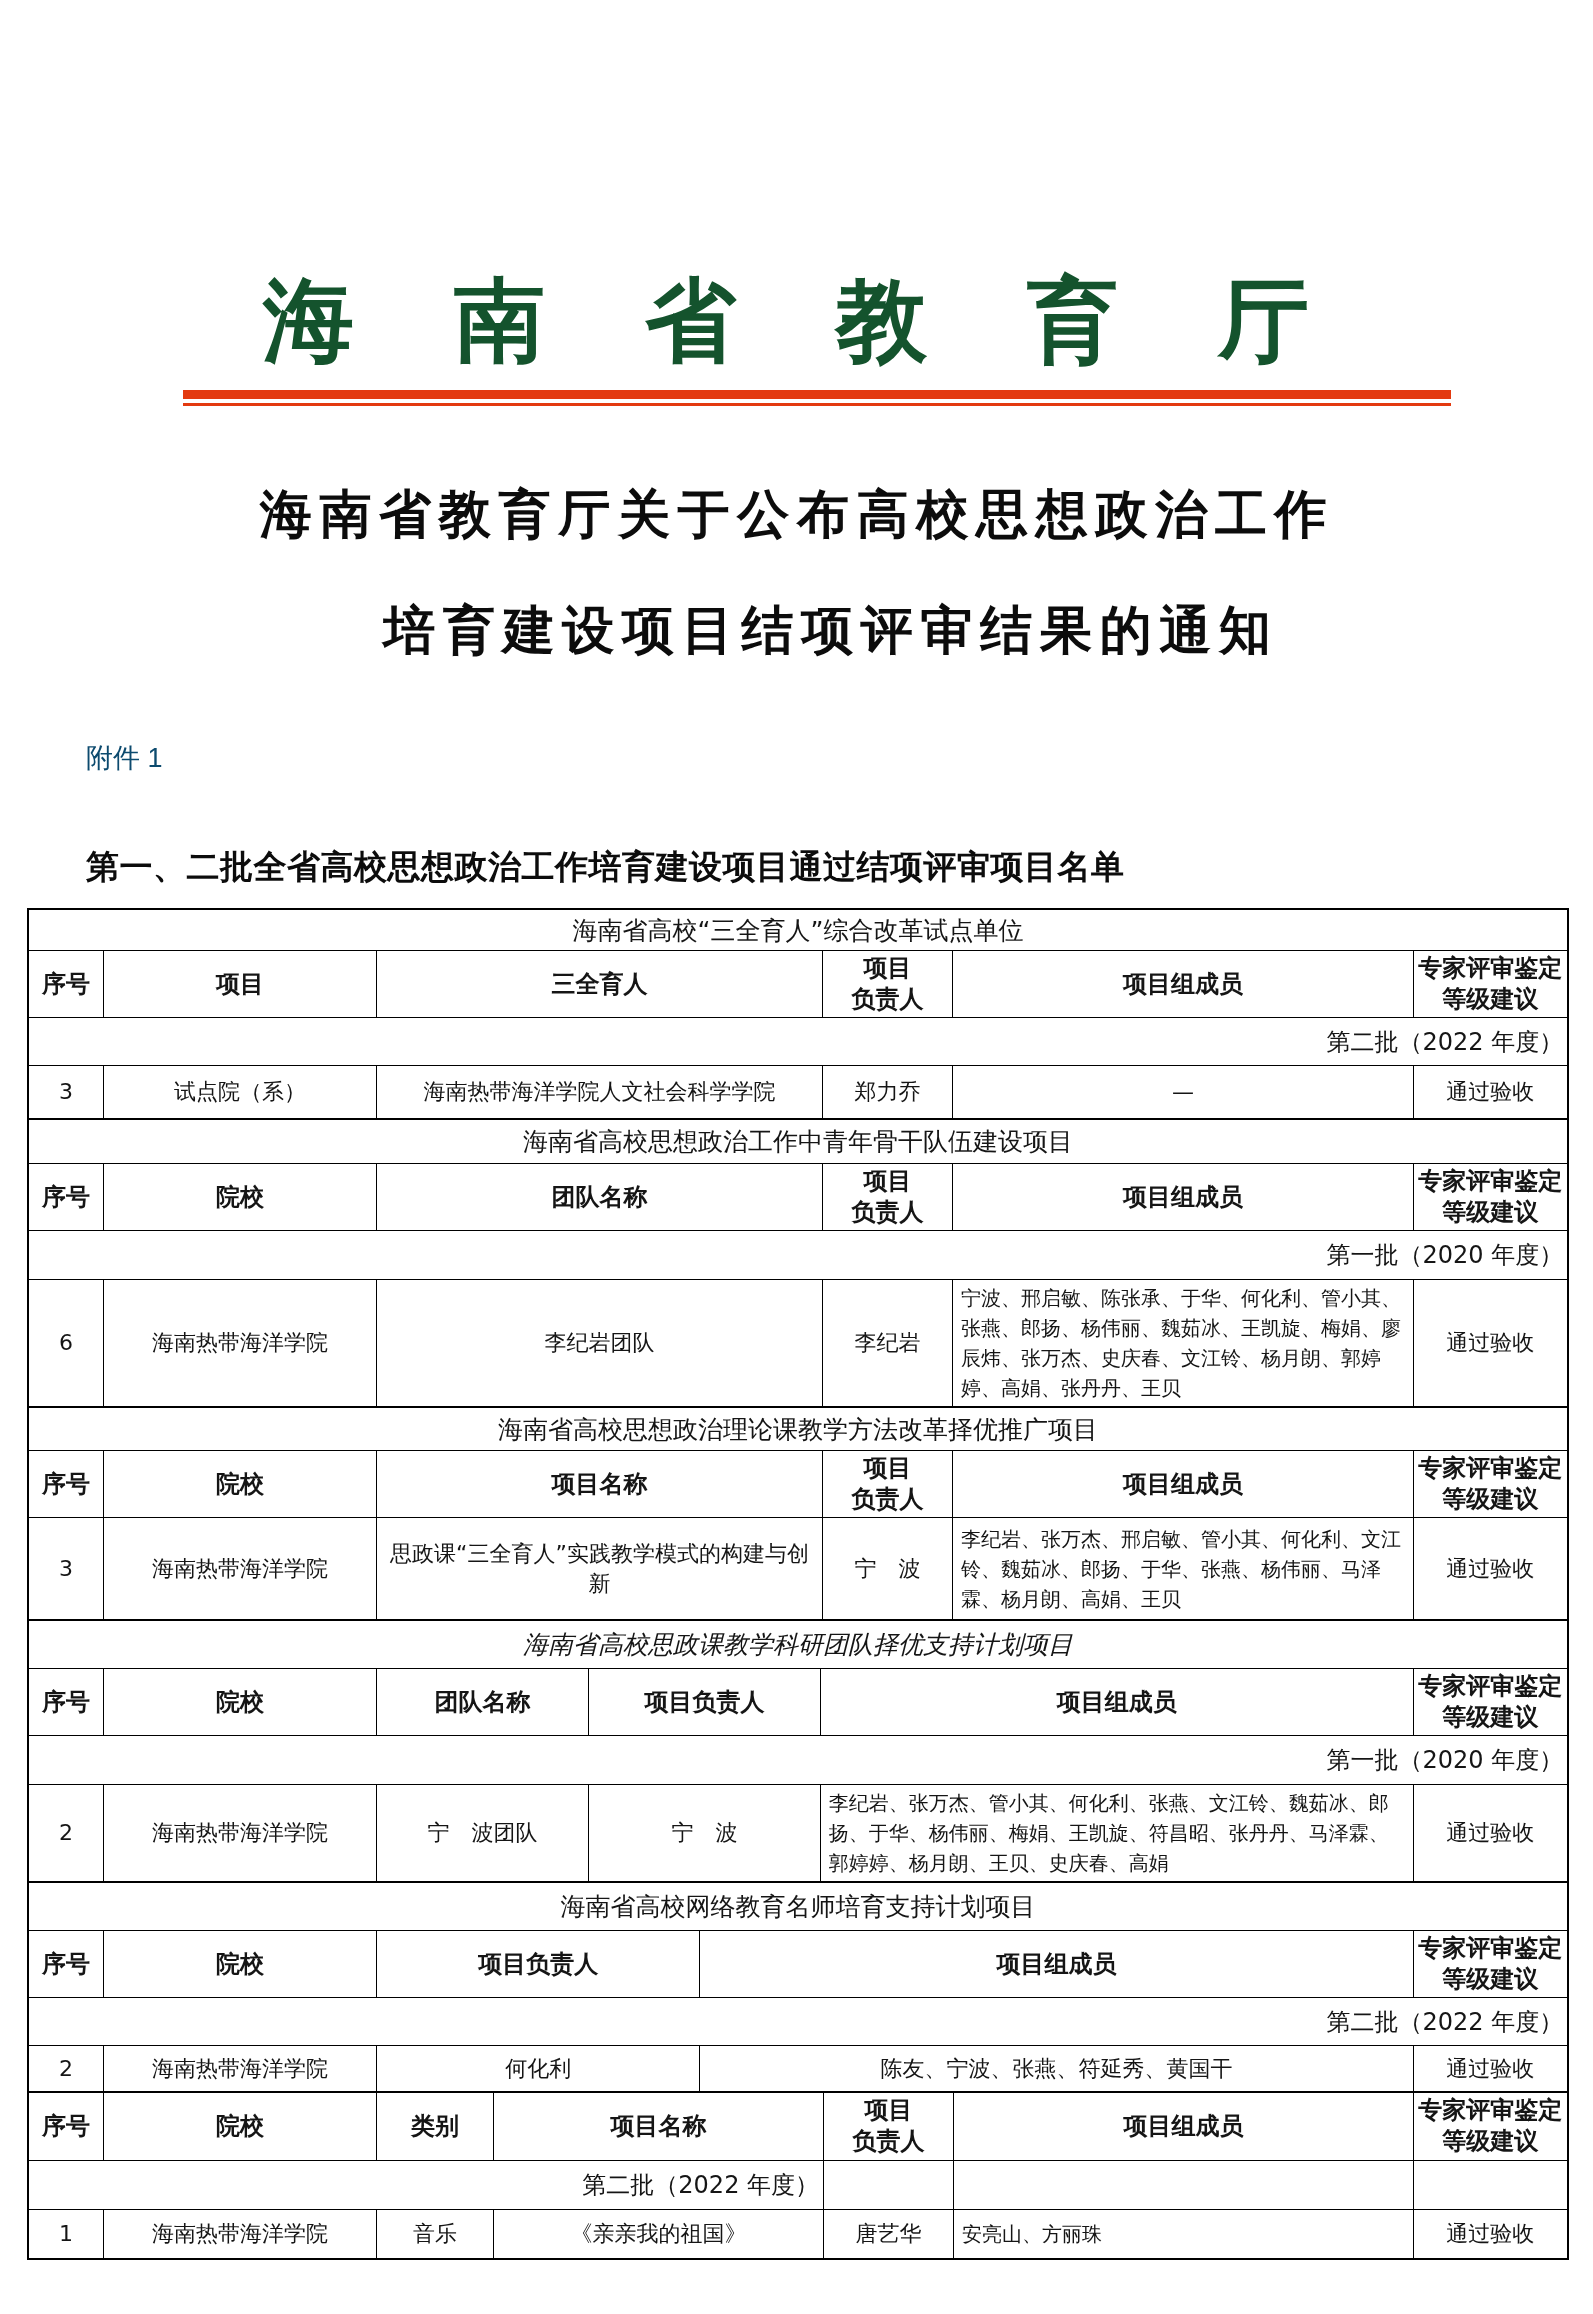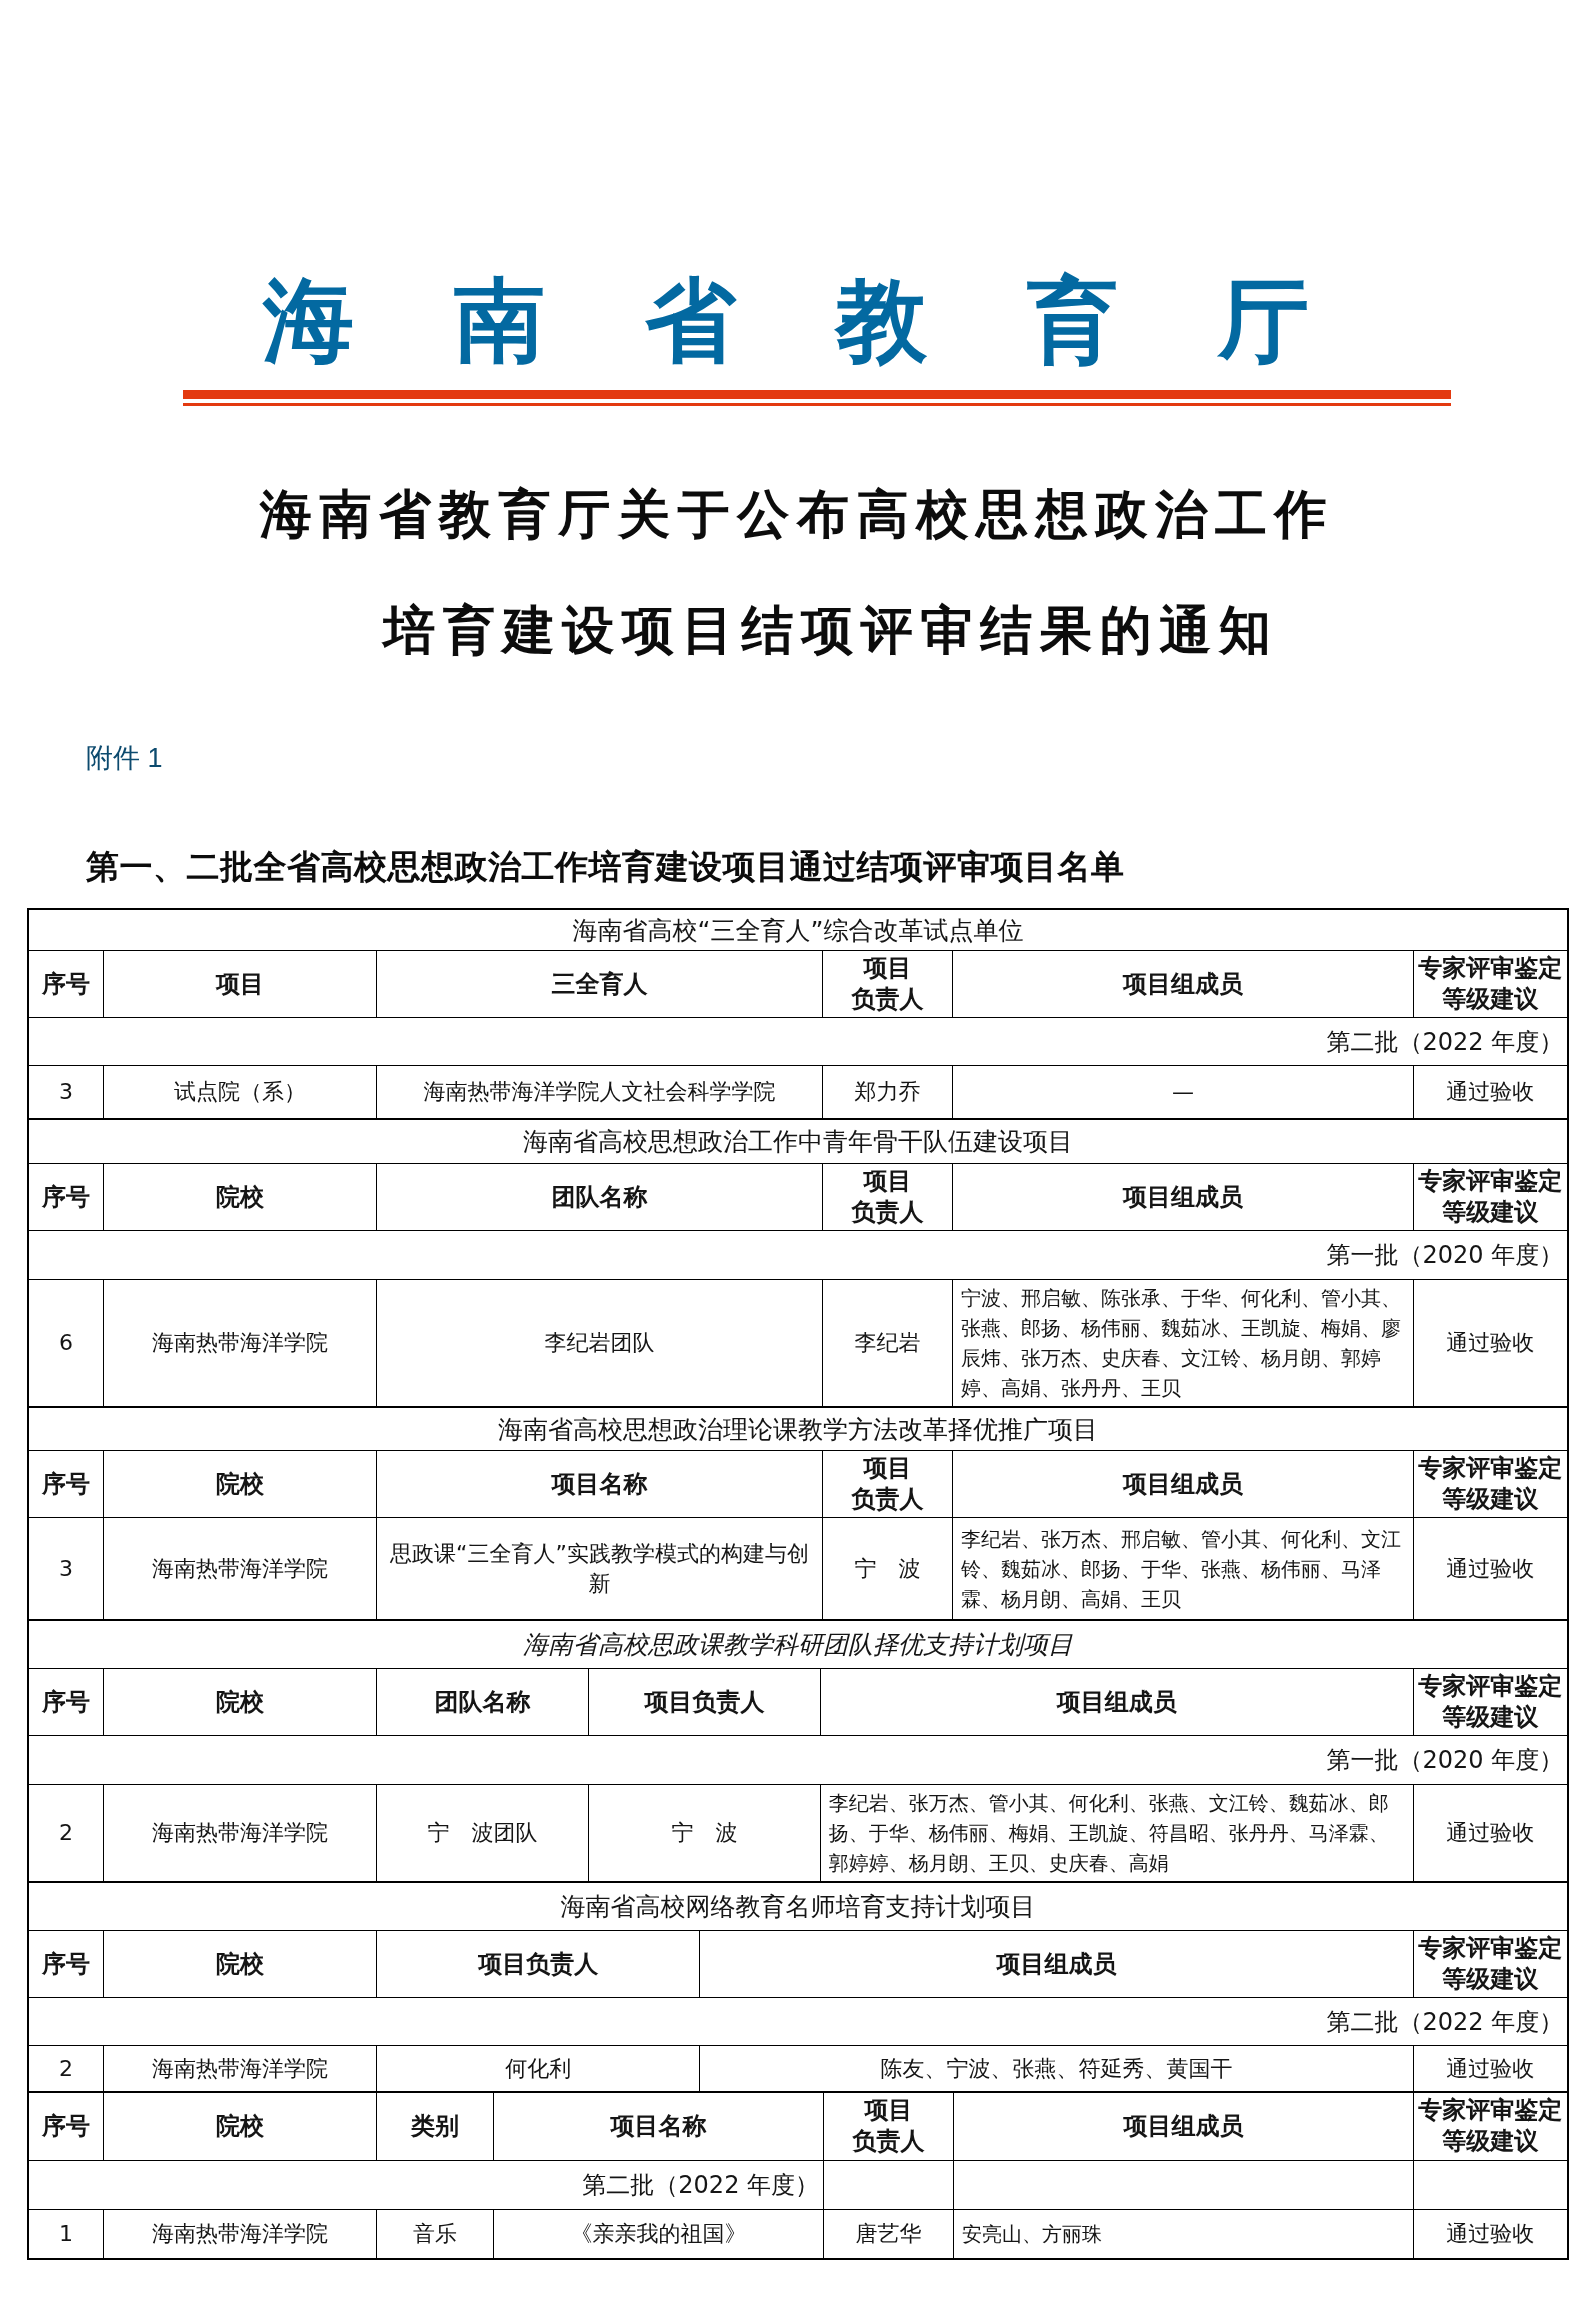--- a/index.html
+++ b/index.html
@@ -4,21 +4,21 @@
 <style>
   html,body{margin:0;padding:0;}
   body{
     width:1594px;height:2314px;background:#ffffff;position:relative;overflow:hidden;
     font-family:"DejaVu Sans","Liberation Sans",sans-serif;color:#151515;
   }
   .abs{position:absolute;}
   
   .letterhead{
     left:263px;top:272px;font-family:"Liberation Serif","DejaVu Serif",serif;
-    font-size:91px;font-weight:bold;color:#0369a1;letter-spacing:100px;
+    font-size:91px;font-weight:bold;color:#14532d;letter-spacing:100px;
     white-space:nowrap;line-height:1.1;
   }
   .rule-thick{left:183px;top:390px;width:1268px;height:8.6px;background:#e33a10;}
   .rule-thin {left:183px;top:403px;width:1268px;height:2.9px;background:#e33a10;}
   
   .doc-title{
     left:0;width:1594px;text-align:center;
     font-family:"Liberation Serif","DejaVu Serif",serif;
     font-size:52px;font-weight:bold;letter-spacing:7.7px;color:#0c0c0c;line-height:1.15;
   }

